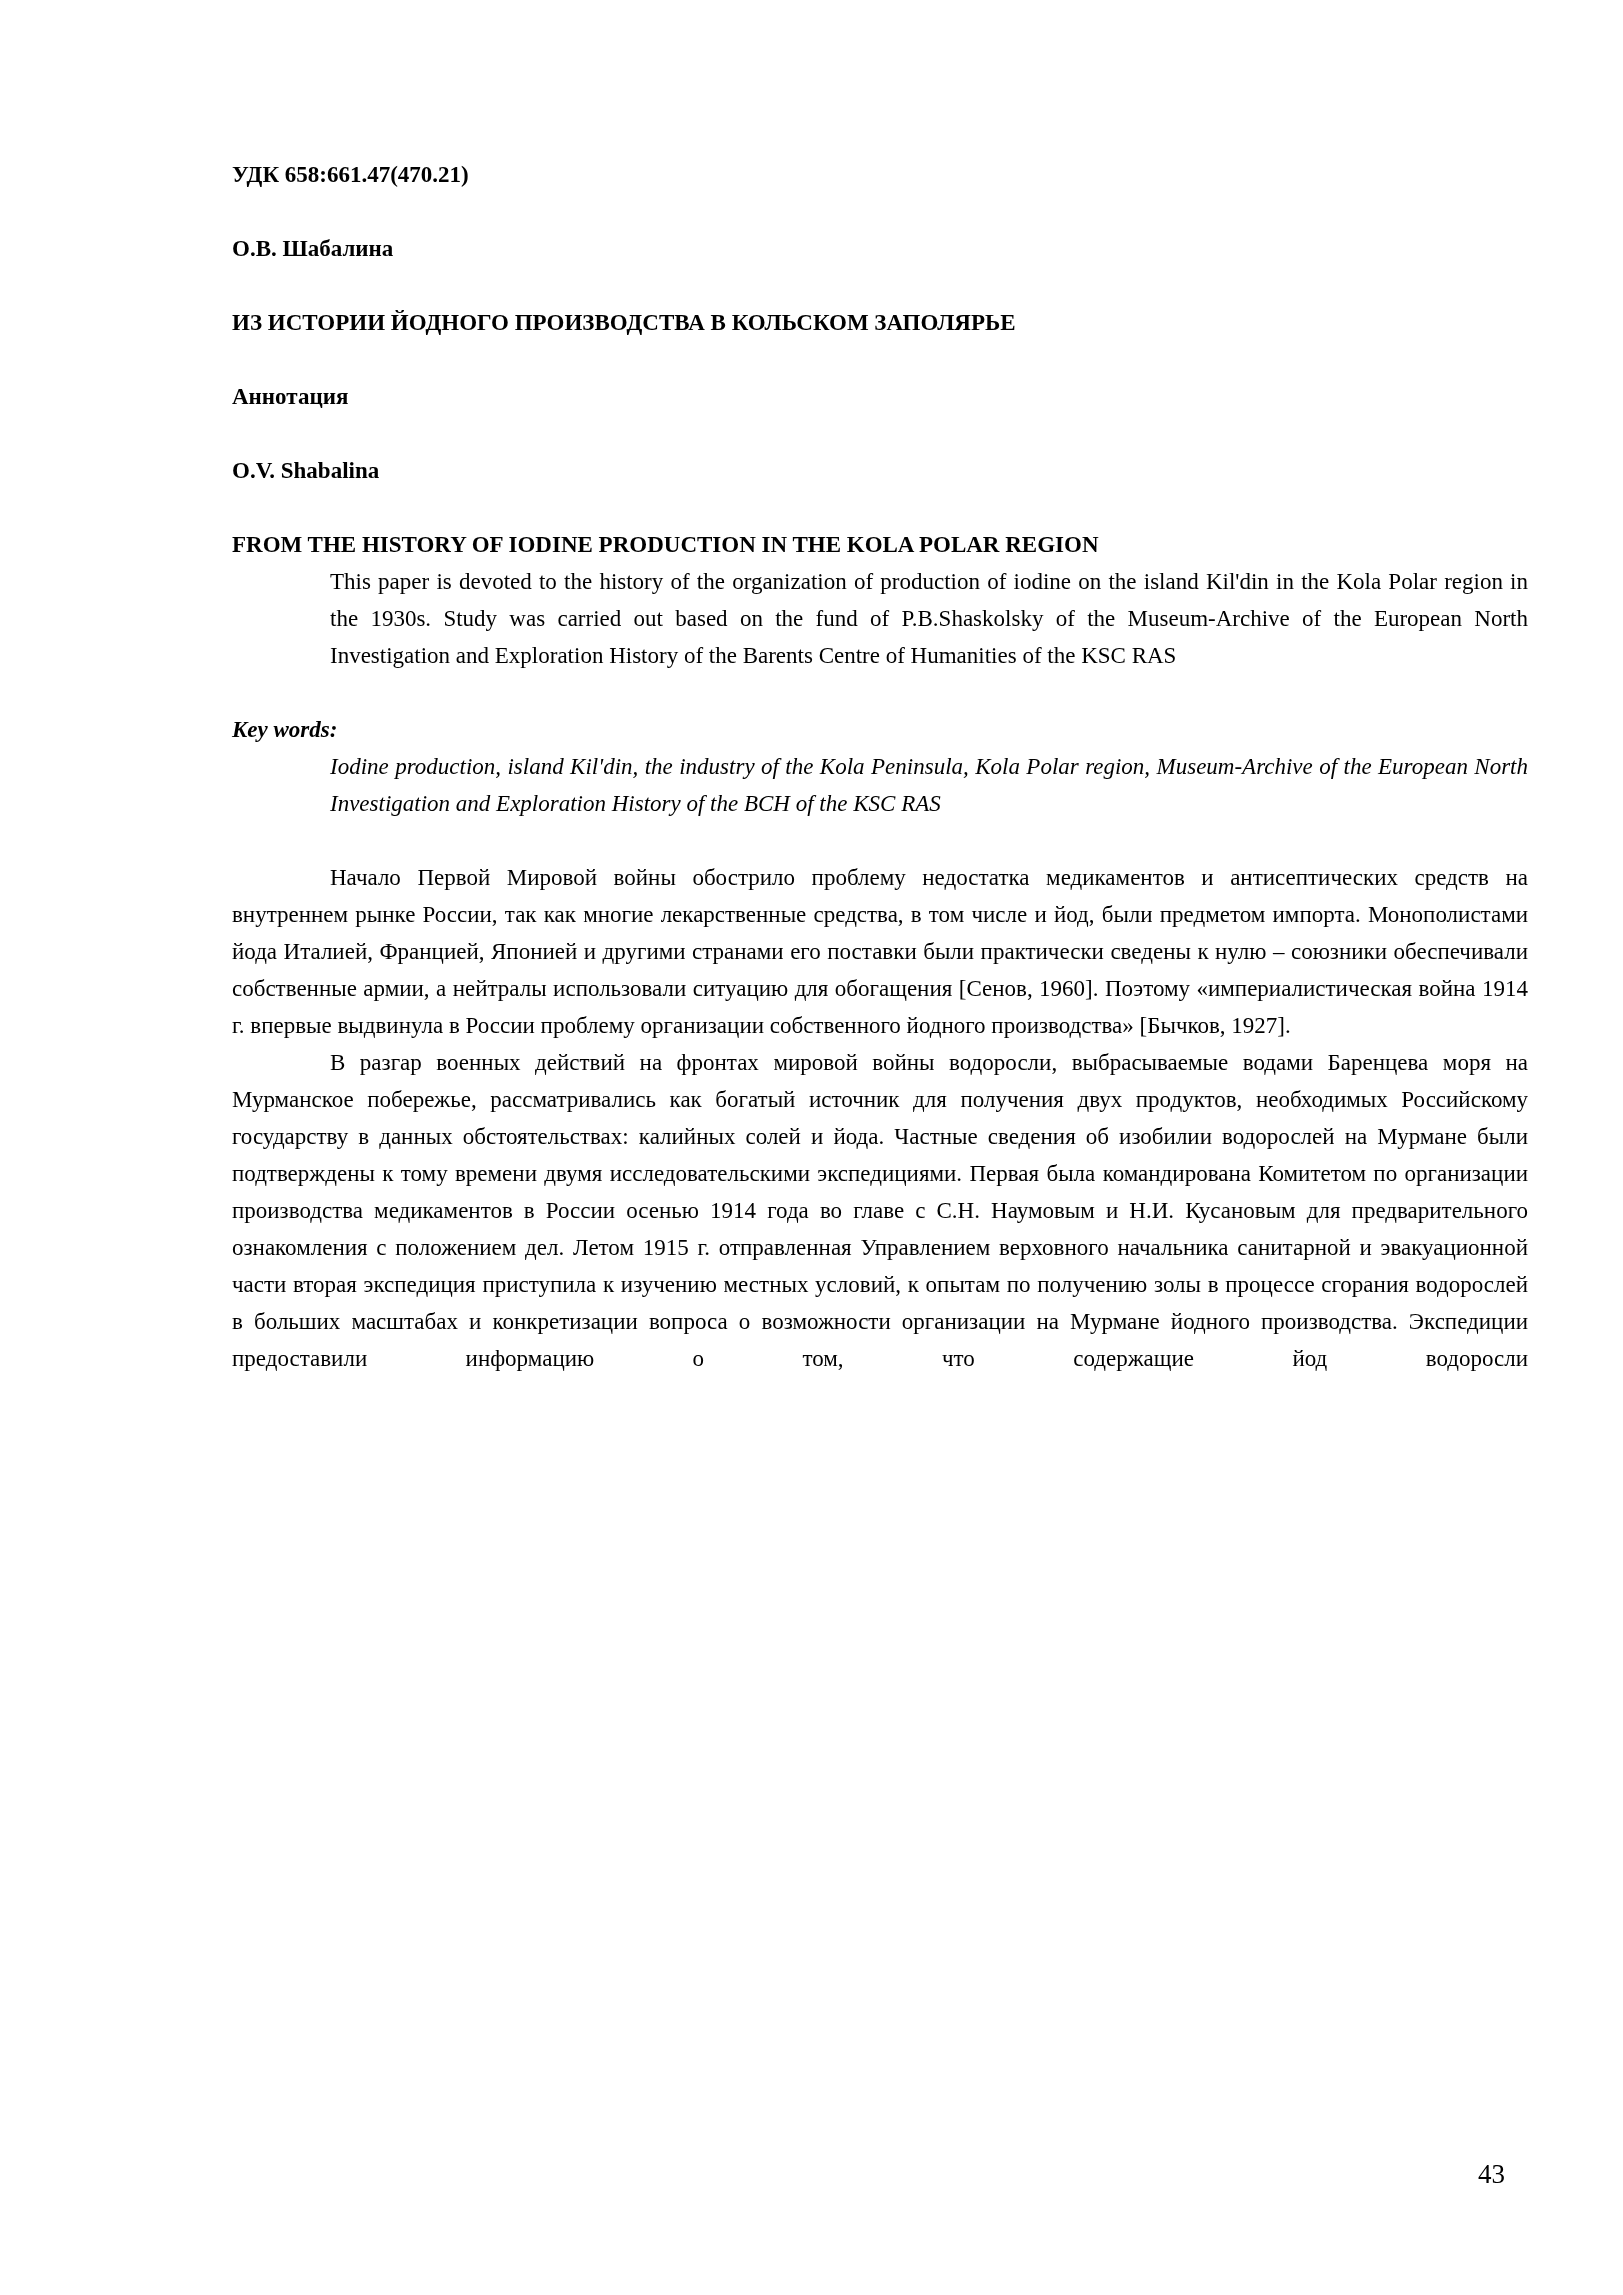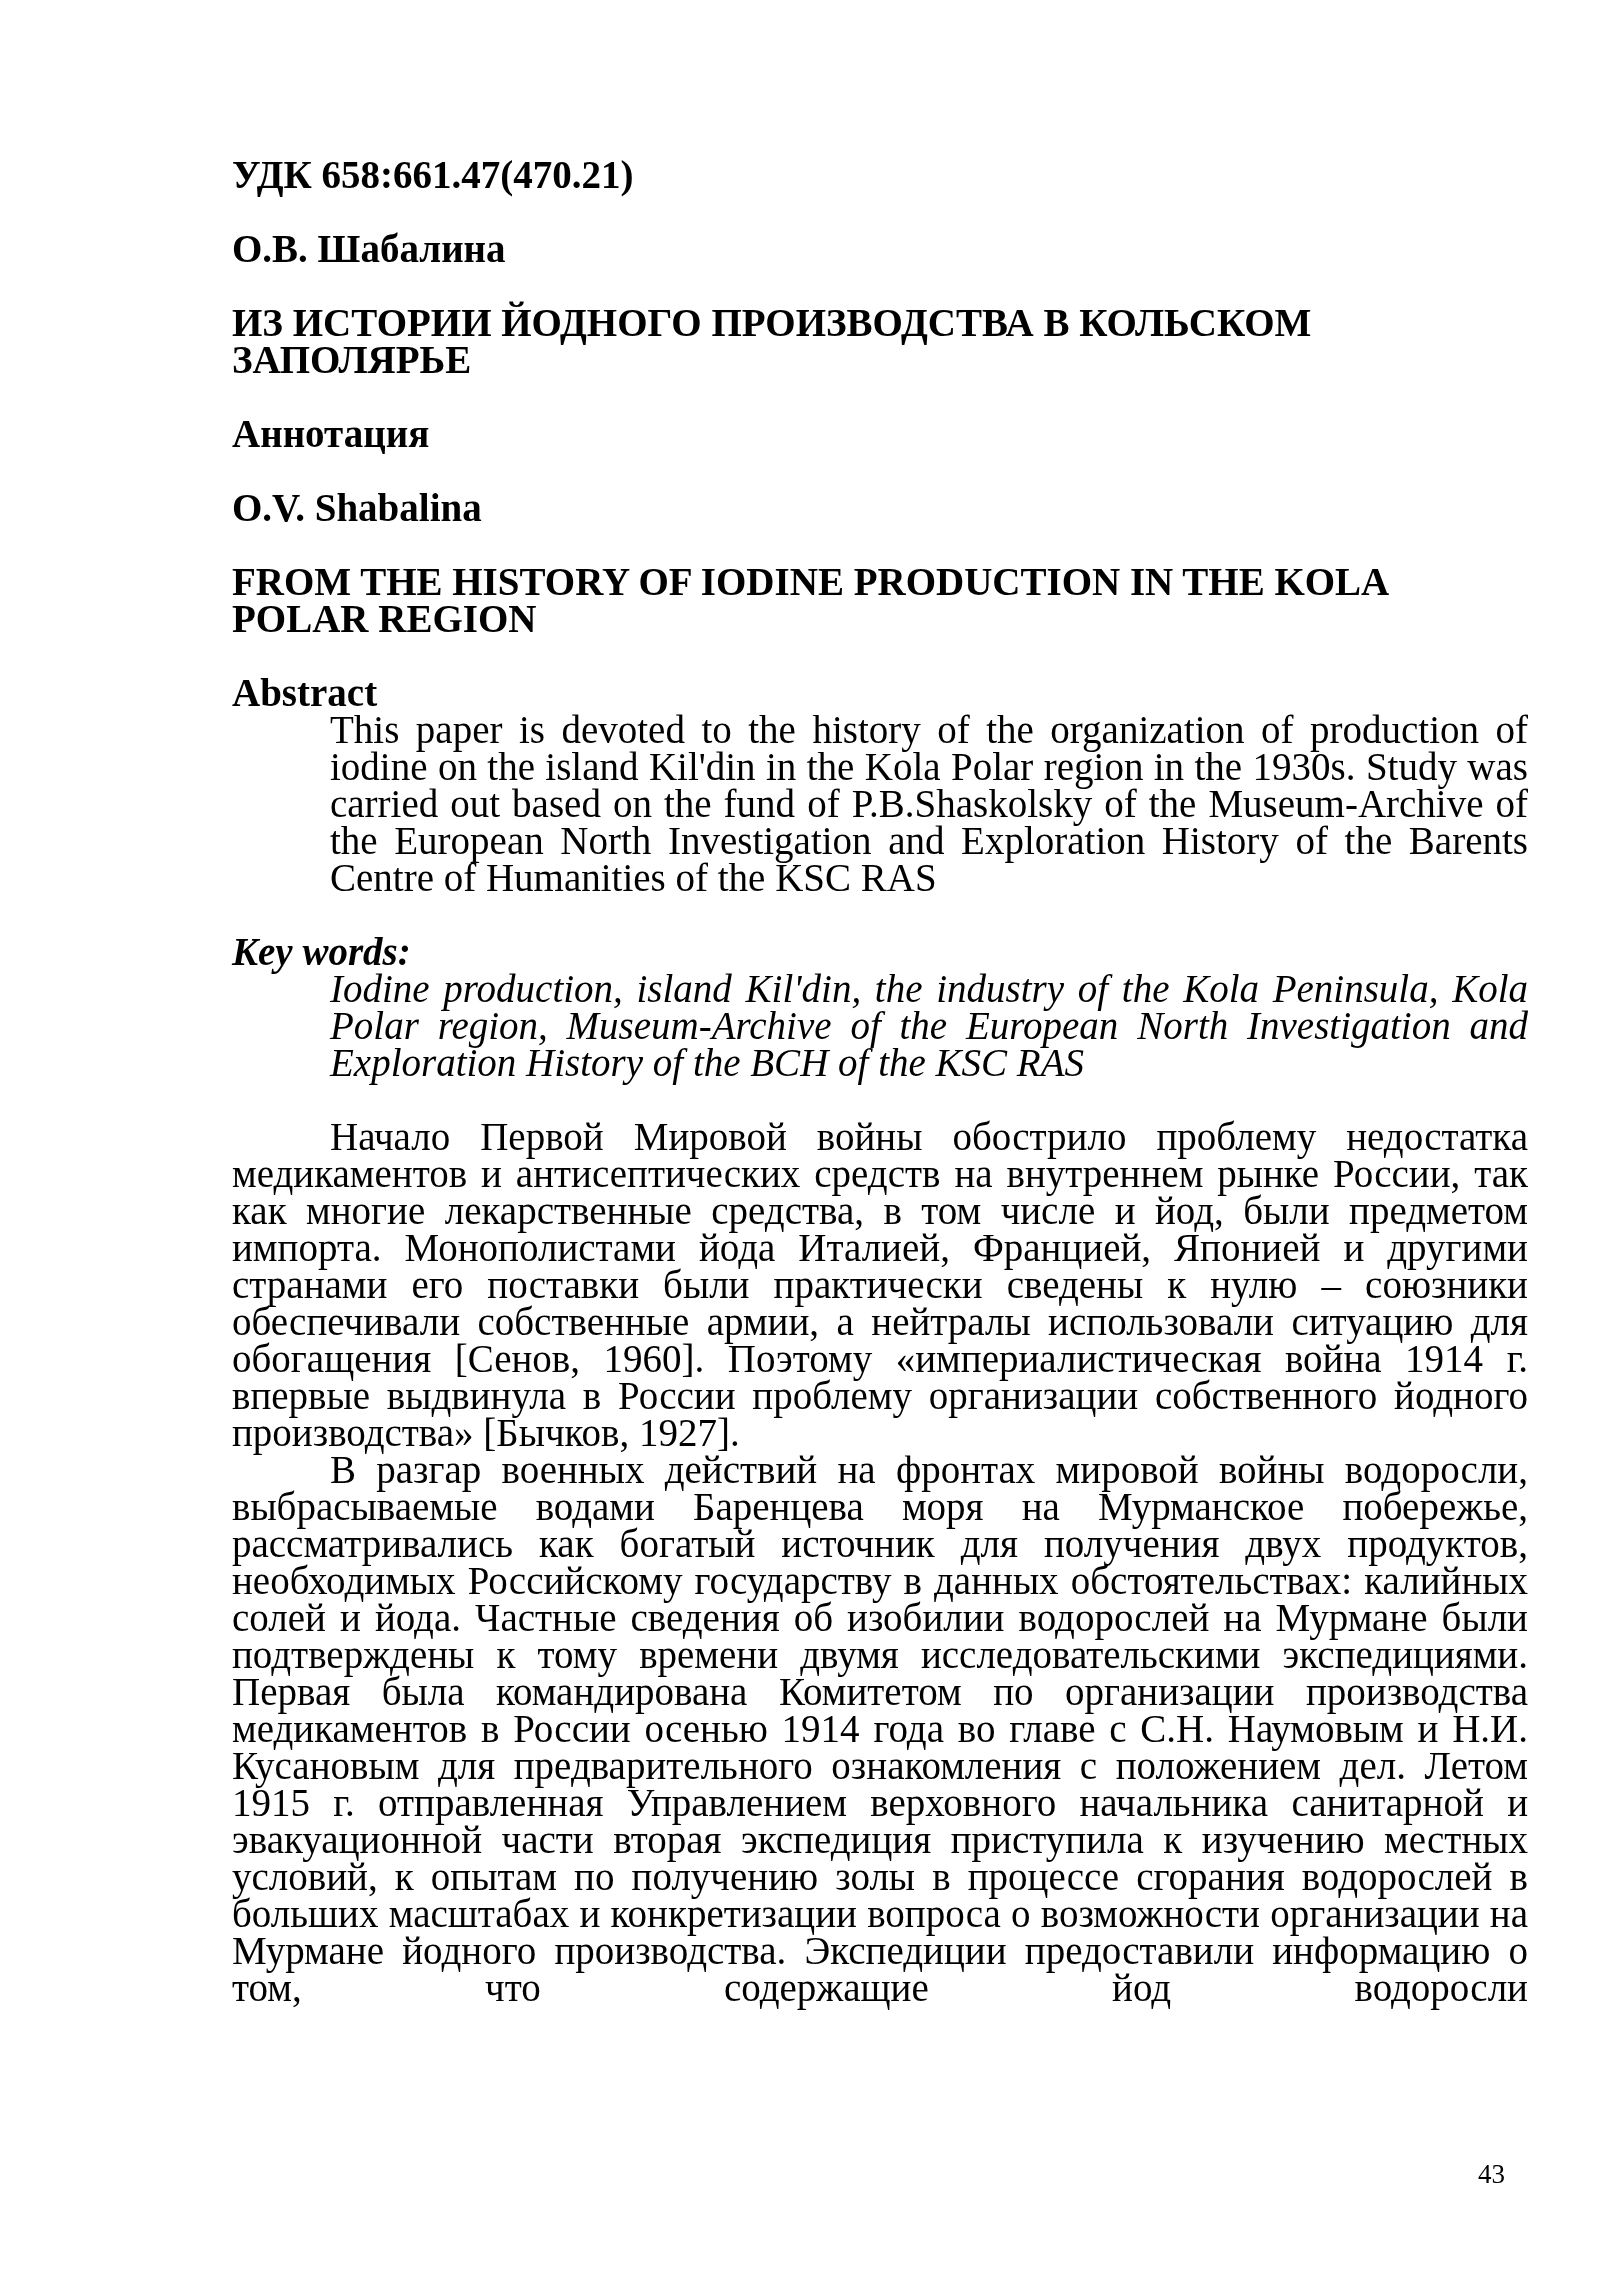--- a/index.html
+++ b/index.html
@@ -13,21 +13,21 @@
     color: #000000;
     font-family: "Liberation Serif", "DejaVu Serif", serif;
     position: relative;
     overflow: hidden;
   }
   .page-content {
     position: absolute;
     left: 232px;
     top: 156px;
     width: 1296px;
-    font-size: 39px;
+    font-size: 23px;
     line-height: 37px;
   }
   .block { margin-top: 37px; }
   .block.no-gap { margin-top: 0; }
   .bold { font-weight: bold; }
   .bold-italic { font-weight: bold; font-style: italic; }
   .italic { font-style: italic; }
   .indented {
     margin-left: 98px;
     text-align: justify;
@@ -60,21 +60,20 @@
 
   <div class="block bold">Аннотация</div>
 
 
 
 
   <div class="block bold">O.V. Shabalina</div>
 
   <div class="block bold">FROM THE HISTORY OF IODINE PRODUCTION IN THE KOLA POLAR REGION</div>
 
-  <div class="block bold">Abstract</div>
 
   <div class="block no-gap indented">This paper is devoted to the history of the organization of production of iodine on the island Kil'din in the Kola Polar region in the 1930s. Study was carried out based on the fund of P.B.Shaskolsky of the Museum-Archive of the European North Investigation and Exploration History of the Barents Centre of Humanities of the KSC RAS</div>
 
   <div class="block bold-italic">Key words:</div>
 
   <div class="block no-gap indented italic">Iodine production, island Kil'din, the industry of the Kola Peninsula, Kola Polar region, Museum-Archive of the European North Investigation and Exploration History of the BCH of the KSC RAS</div>
 
   <div class="block body-para">Начало Первой Мировой войны обострило проблему недостатка медикаментов и антисептических средств на внутреннем рынке России, так как многие лекарственные средства, в том числе и йод, были предметом импорта. Монополистами йода Италией, Францией, Японией и другими странами его поставки были практически сведены к нулю – союзники обеспечивали собственные армии, а нейтралы использовали ситуацию для обогащения [Сенов, 1960]. Поэтому «империалистическая война 1914 г. впервые выдвинула в России проблему организации собственного йодного производства» [Бычков, 1927].</div>
 
   <div class="block no-gap body-para justify-last">В разгар военных действий на фронтах мировой войны водоросли, выбрасываемые водами Баренцева моря на Мурманское побережье, рассматривались как богатый источник для получения двух продуктов, необходимых Российскому государству в данных обстоятельствах: калийных солей и йода. Частные сведения об изобилии водорослей на Мурмане были подтверждены к тому времени двумя исследовательскими экспедициями. Первая была командирована Комитетом по организации производства медикаментов в России осенью 1914 года во главе с С.Н. Наумовым и Н.И. Кусановым для предварительного ознакомления с положением дел. Летом 1915 г. отправленная Управлением верховного начальника санитарной и эвакуационной части вторая экспедиция приступила к изучению местных условий, к опытам по получению золы в процессе сгорания водорослей в больших масштабах и конкретизации вопроса о возможности организации на Мурмане йодного производства. Экспедиции предоставили информацию о том, что содержащие йод водоросли</div>

